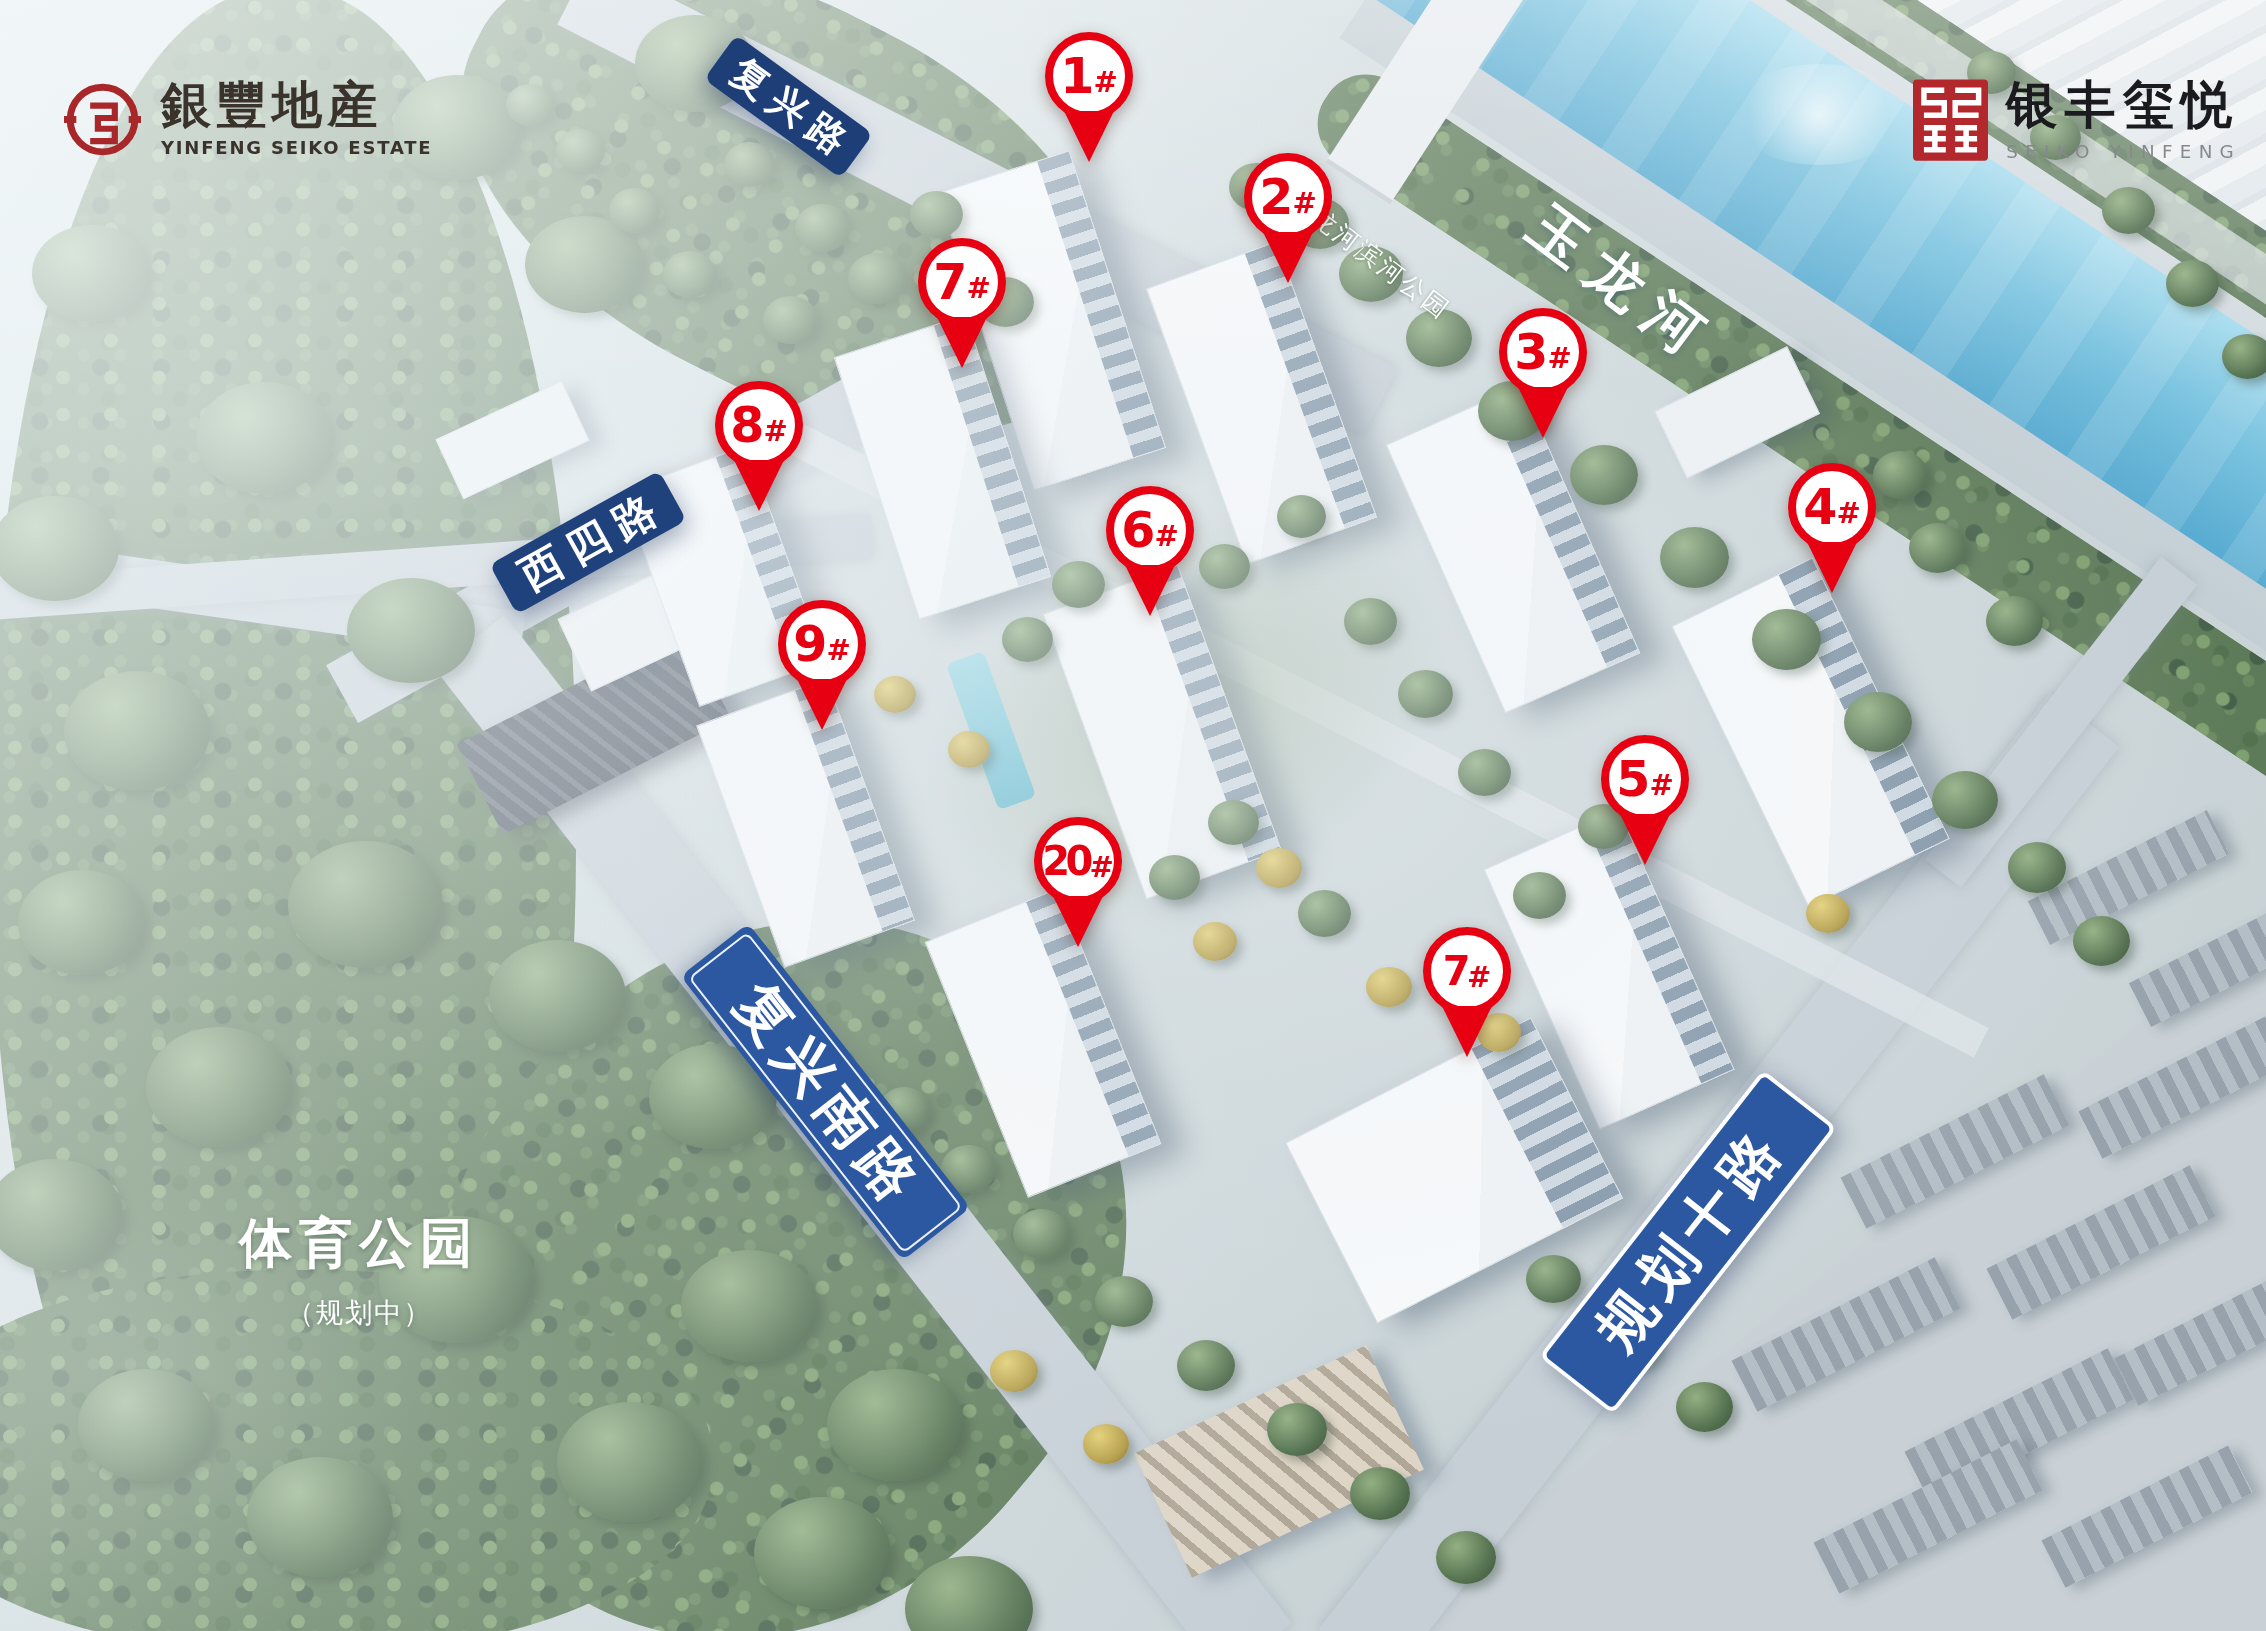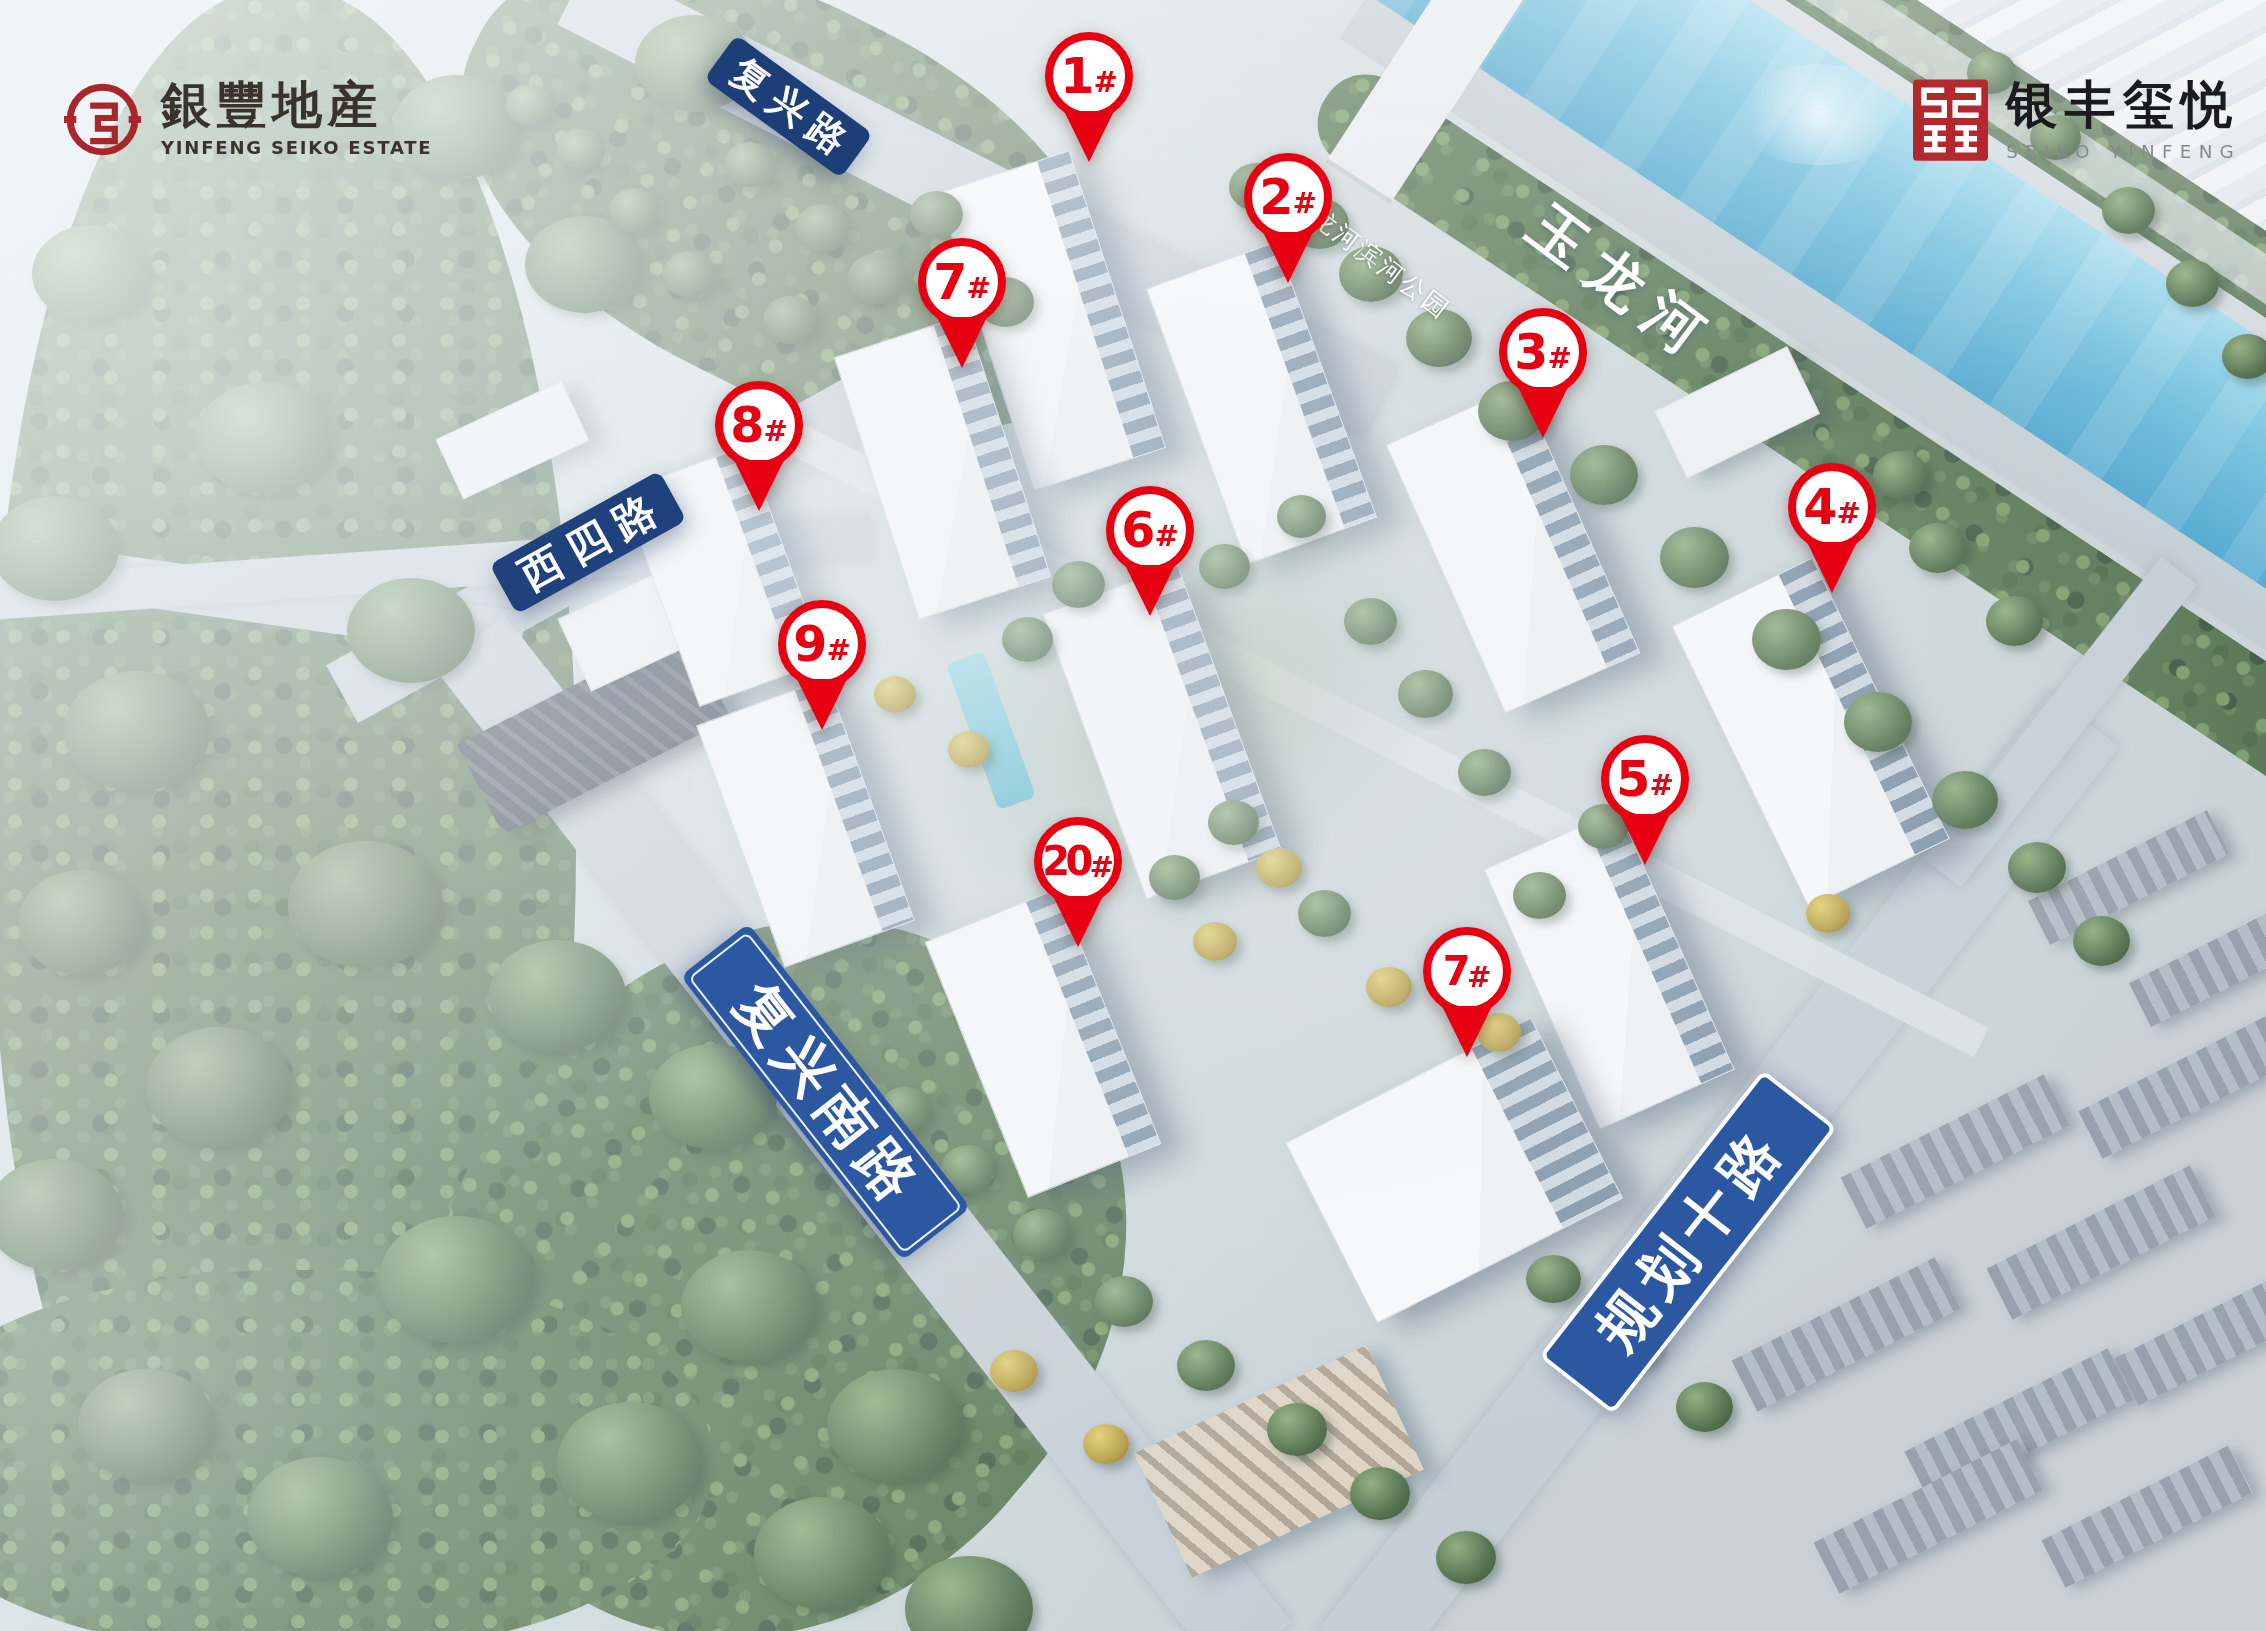--- a/index.html
+++ b/index.html
@@ -277,20 +277,24 @@
   </div>
   <div class="banner b-fuxingnan">
     <span>复兴南路</span>
   </div>
   <div class="banner b-guihua">
     <span>规划十路</span>
   </div>
 
   <div class="lbl lbl-river">玉龙河</div>
   <div class="lbl lbl-riverpark">玉龙河滨河公园</div>
+  <div class="lbl lbl-sportspark">
+    <div class="t1">体育公园</div>
+    <div class="t2">（规划中）</div>
+  </div>
 
   <div class="marker mk-1">
       <div class="pin">
         <span class="num">1</span>
         <span class="hash">#</span>
       </div>
     </div>
   <div class="marker mk-2">
       <div class="pin">
         <span class="num">2</span>

